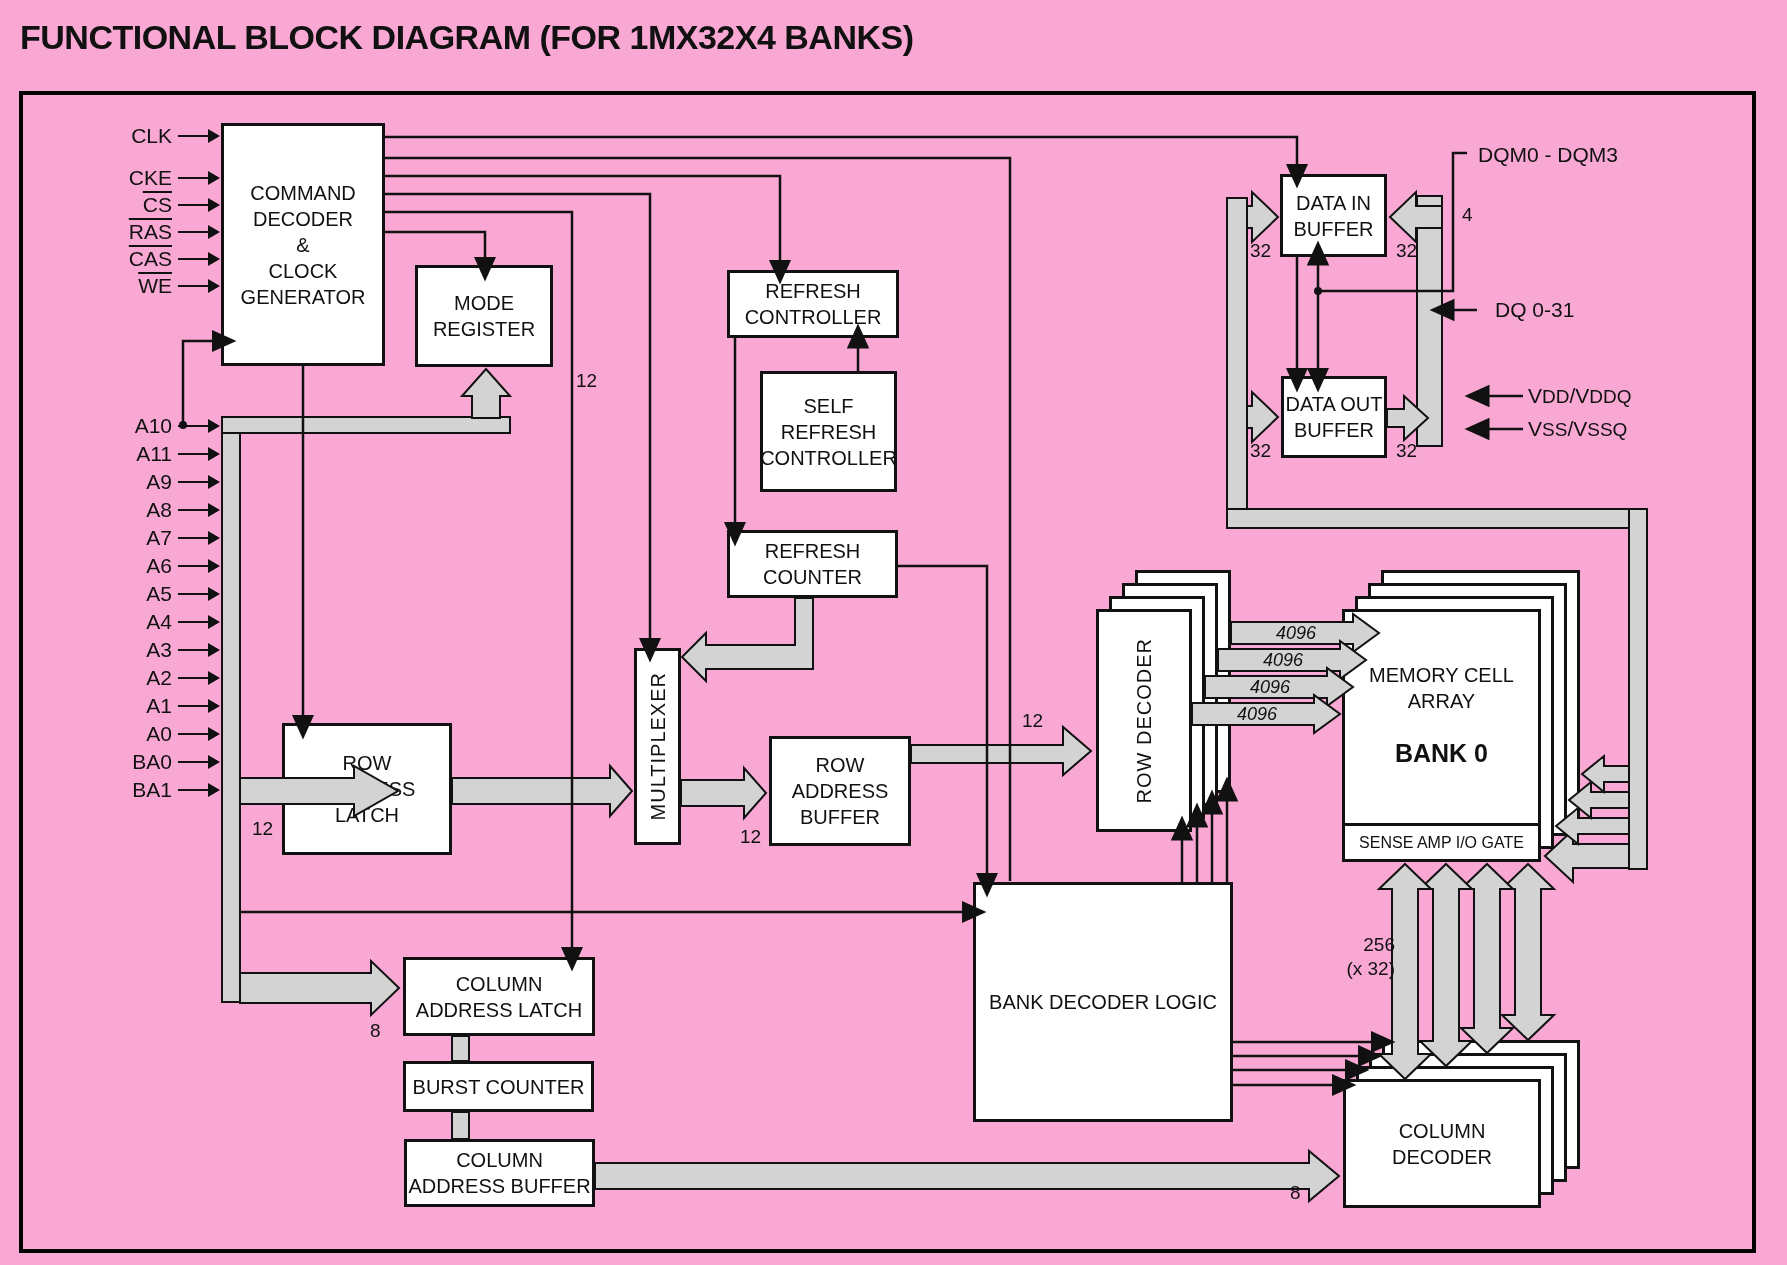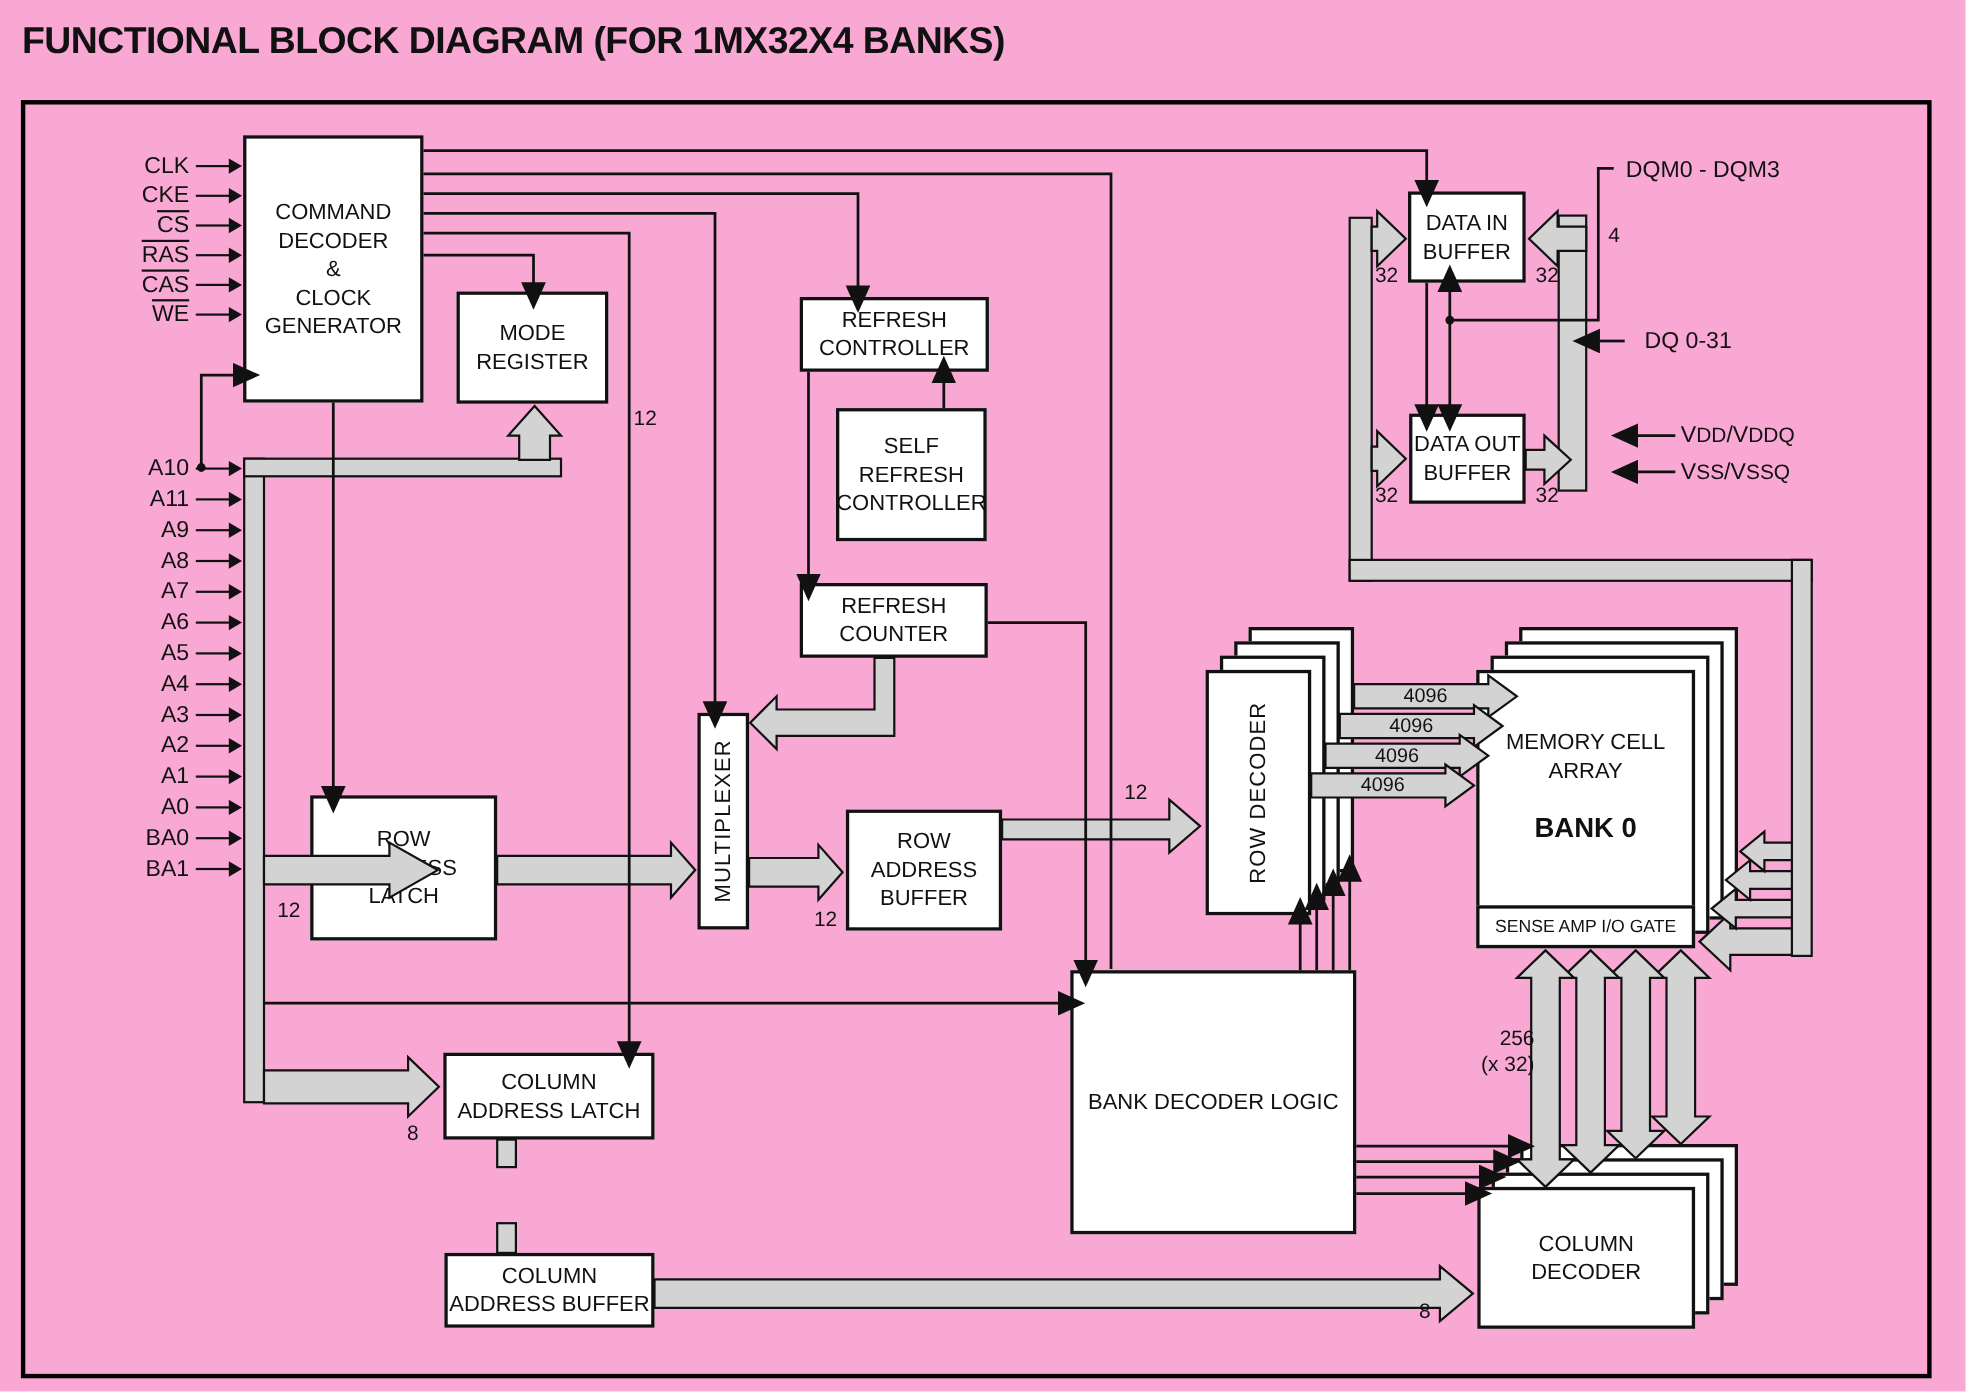--- a/index.html
+++ b/index.html
@@ -8,21 +8,21 @@
   #title{position:absolute;left:20px;top:18px;font-size:34px;font-weight:bold;letter-spacing:-0.5px;}
   #frame{position:absolute;left:19px;top:91px;width:1737px;height:1162px;border:4px solid #000;box-sizing:border-box;}
   .box{position:absolute;background:#fff;border:3px solid #111;box-sizing:border-box;
        display:flex;align-items:center;justify-content:center;text-align:center;
        font-size:20px;line-height:26px;z-index:2;}
   .ml{white-space:pre-line;}
   .vert{writing-mode:vertical-rl;transform:rotate(180deg);letter-spacing:1px;}
   .back{z-index:1;}
   #svglayer{position:absolute;left:0;top:0;z-index:3;pointer-events:none;}
   .lbl{position:absolute;z-index:4;font-size:19px;white-space:nowrap;}
-  .lbl.center{transform:translate(-50%,-50%);}
+  .lbl.center{transform:translate(-50%,-50%);font-style:italic;}
   .pin{position:absolute;display:flex;align-items:center;height:27px;left:88px;z-index:2;}
   .pin-label{display:inline-block;width:84px;text-align:right;font-size:21px;}
   .pin-label.ov{text-decoration:overline;}
   .parr{position:relative;width:42px;height:14px;margin-left:6px;}
   .parr::before{content:'';position:absolute;left:0;top:6px;width:32px;height:2.5px;background:#111;}
   .parr::after{content:'';position:absolute;right:0;top:0;border-left:12px solid #111;
                border-top:7px solid transparent;border-bottom:7px solid transparent;}
   .sig{position:absolute;z-index:4;font-size:21px;white-space:nowrap;}
   .sub{font-size:19px;}
   #memfront{flex-direction:column;justify-content:flex-start;padding-top:50px;}
@@ -32,21 +32,21 @@
   #bcl{font-size:20px;}
 </style>
 </head>
 <body>
 
 <div id="stage">
 
   <div id="title">FUNCTIONAL BLOCK DIAGRAM (FOR 1MX32X4 BANKS)</div>
   <div id="frame"></div>
 
-  <div class="pin" style="top:137px">
+  <div class="pin" style="top:122px">
       <span class="pin-label">CLK</span>
       <span class="parr"></span>
     </div>
   <div class="pin" style="top:164px">
       <span class="pin-label">CKE</span>
       <span class="parr"></span>
     </div>
   <div class="pin" style="top:191px">
       <span class="pin-label ov">CS</span>
       <span class="parr"></span>
@@ -139,20 +139,21 @@
       <span class="vert">MULTIPLEXER</span>
     </div>
   <div class="box ml" style="left:282px;top:723px;width:170px;height:132px">ROW
 ADDRESS
 LATCH</div>
   <div class="box ml" style="left:769px;top:736px;width:142px;height:110px">ROW
 ADDRESS
 BUFFER</div>
   <div class="box ml" style="left:403px;top:957px;width:192px;height:79px">COLUMN
 ADDRESS LATCH</div>
+  <div class="box" style="left:403px;top:1061px;width:191px;height:51px">BURST COUNTER</div>
   <div class="box ml" style="left:404px;top:1139px;width:191px;height:68px">COLUMN
 ADDRESS BUFFER</div>
   <div class="box" id="bcl" style="left:973px;top:882px;width:260px;height:240px">BANK DECODER LOGIC</div>
 
   <div class="box back" style="left:1135px;top:570px;width:96px;height:223px"></div>
   <div class="box back" style="left:1122px;top:583px;width:96px;height:223px"></div>
   <div class="box back" style="left:1109px;top:596px;width:96px;height:223px"></div>
   <div class="box" style="left:1096px;top:609px;width:96px;height:223px">
       <span class="vert">ROW DECODER</span>
     </div>

